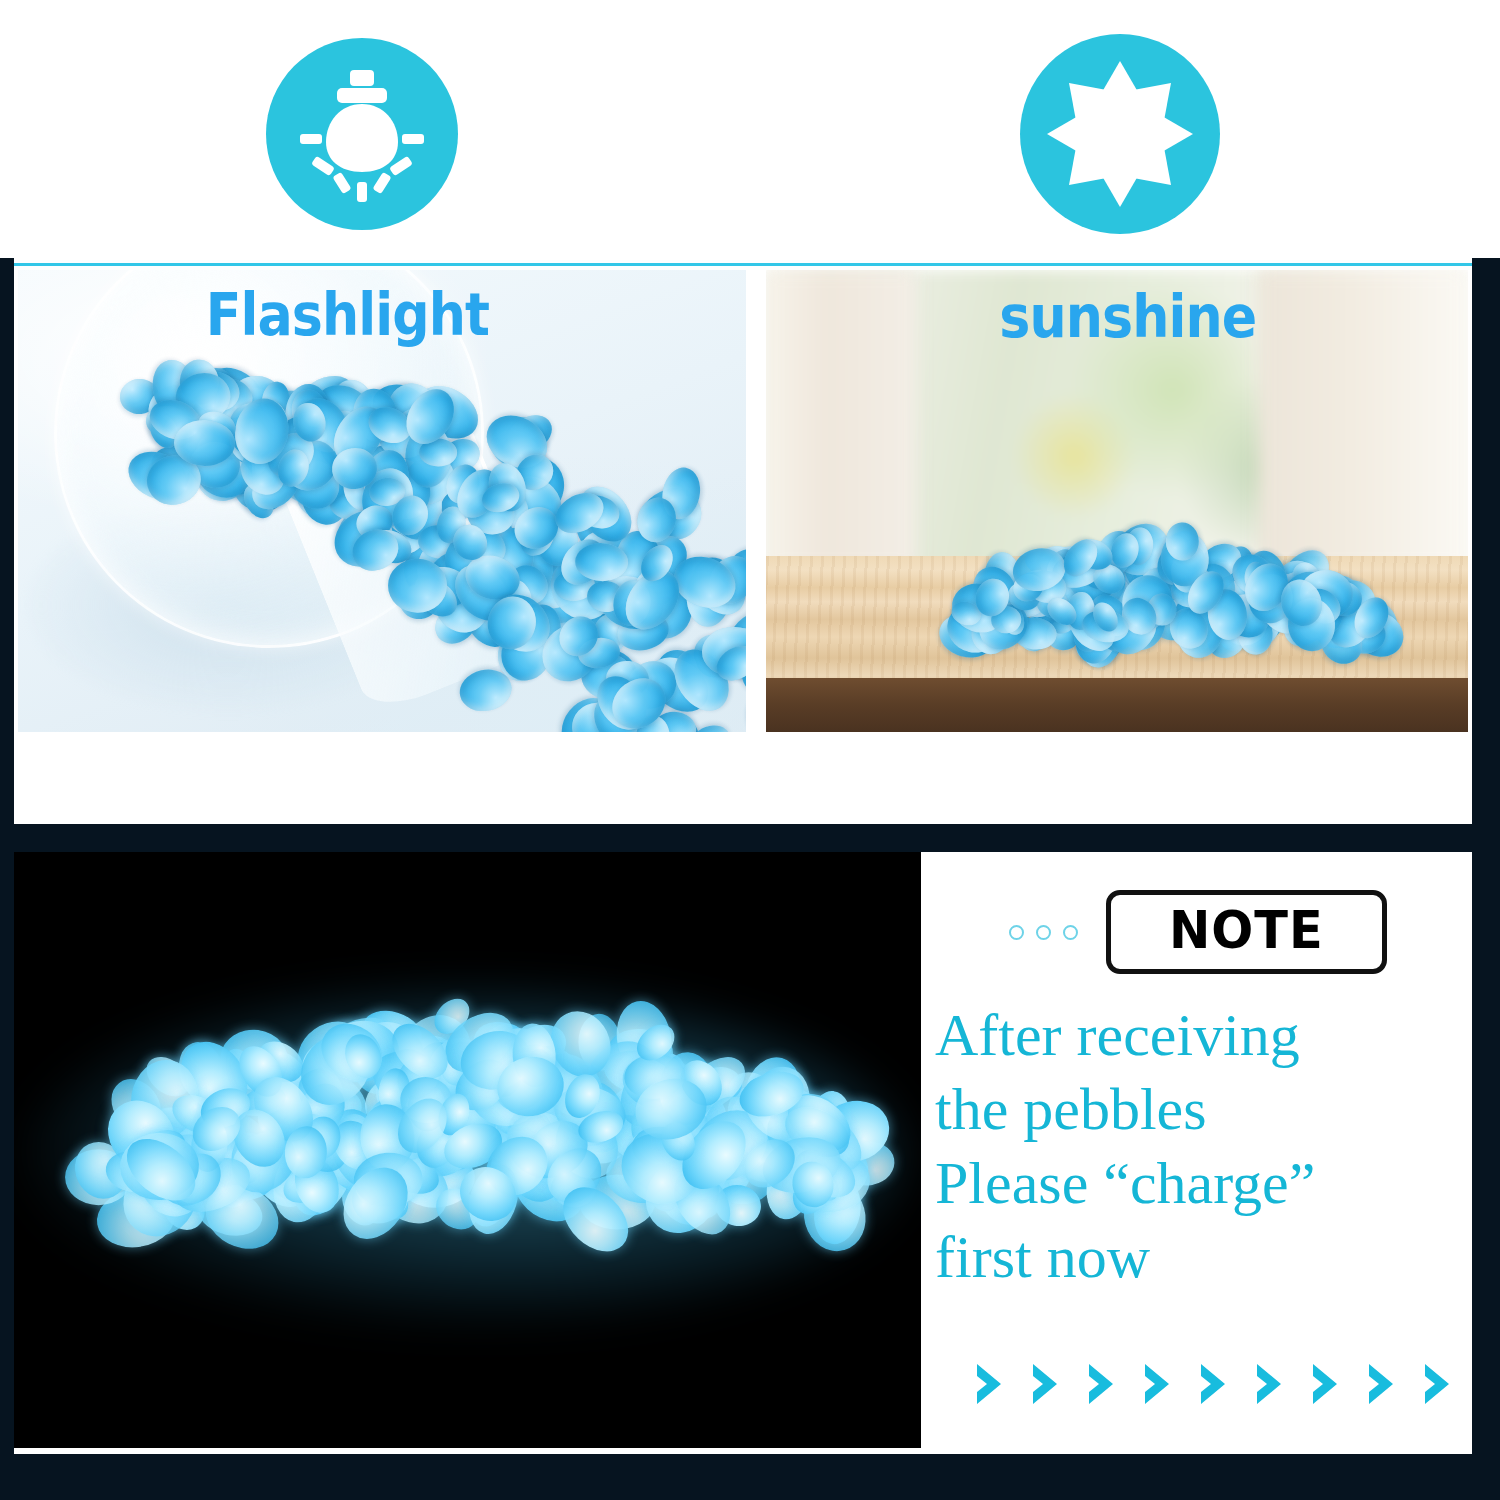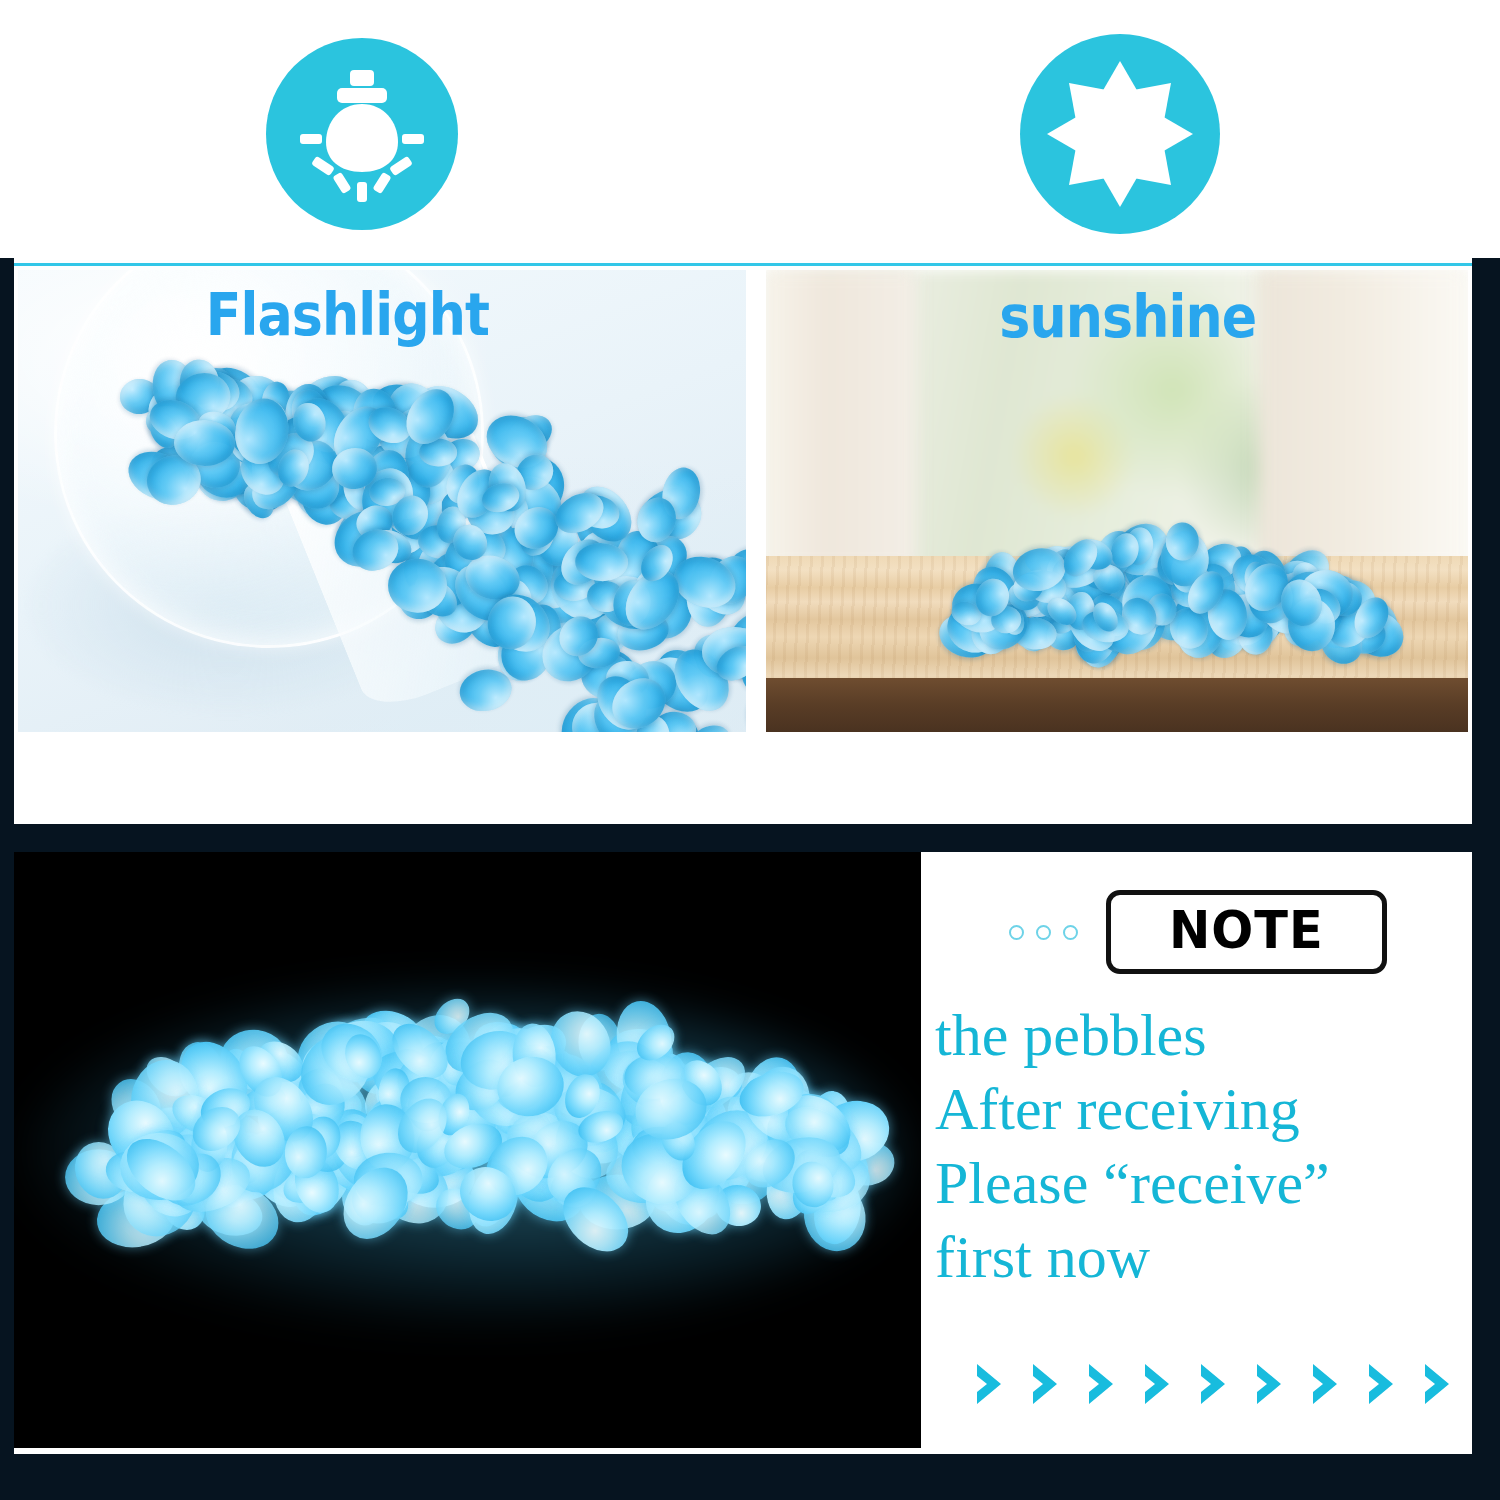--- a/index.html
+++ b/index.html
@@ -1091,23 +1091,23 @@
             <span class="dot"></span>
             <span class="dot"></span>
             <span class="dot"></span>
           </span>
         <span class="note-box">
           <span class="note-box-label">NOTE</span>
         </span>
       </div>
 
       <div class="note-body">
+        <div class="note-line">After receiving</div>
         <div class="note-line">the pebbles</div>
-        <div class="note-line">After receiving</div>
-        <div class="note-line">Please “receive”</div>
+        <div class="note-line">Please “charge”</div>
         <div class="note-line">first now</div>
       </div>
 
       <div class="chevrons" id="chevron-row">
           <svg width="36" height="48" viewBox="0 0 36 48" class="chev">
             <path d="M6 4 L30 24 L6 44 L6 32 L16 24 L6 16 Z" fill="#18BCDE"></path>
           </svg>
           <svg width="36" height="48" viewBox="0 0 36 48" class="chev">
             <path d="M6 4 L30 24 L6 44 L6 32 L16 24 L6 16 Z" fill="#18BCDE"></path>
           </svg>

